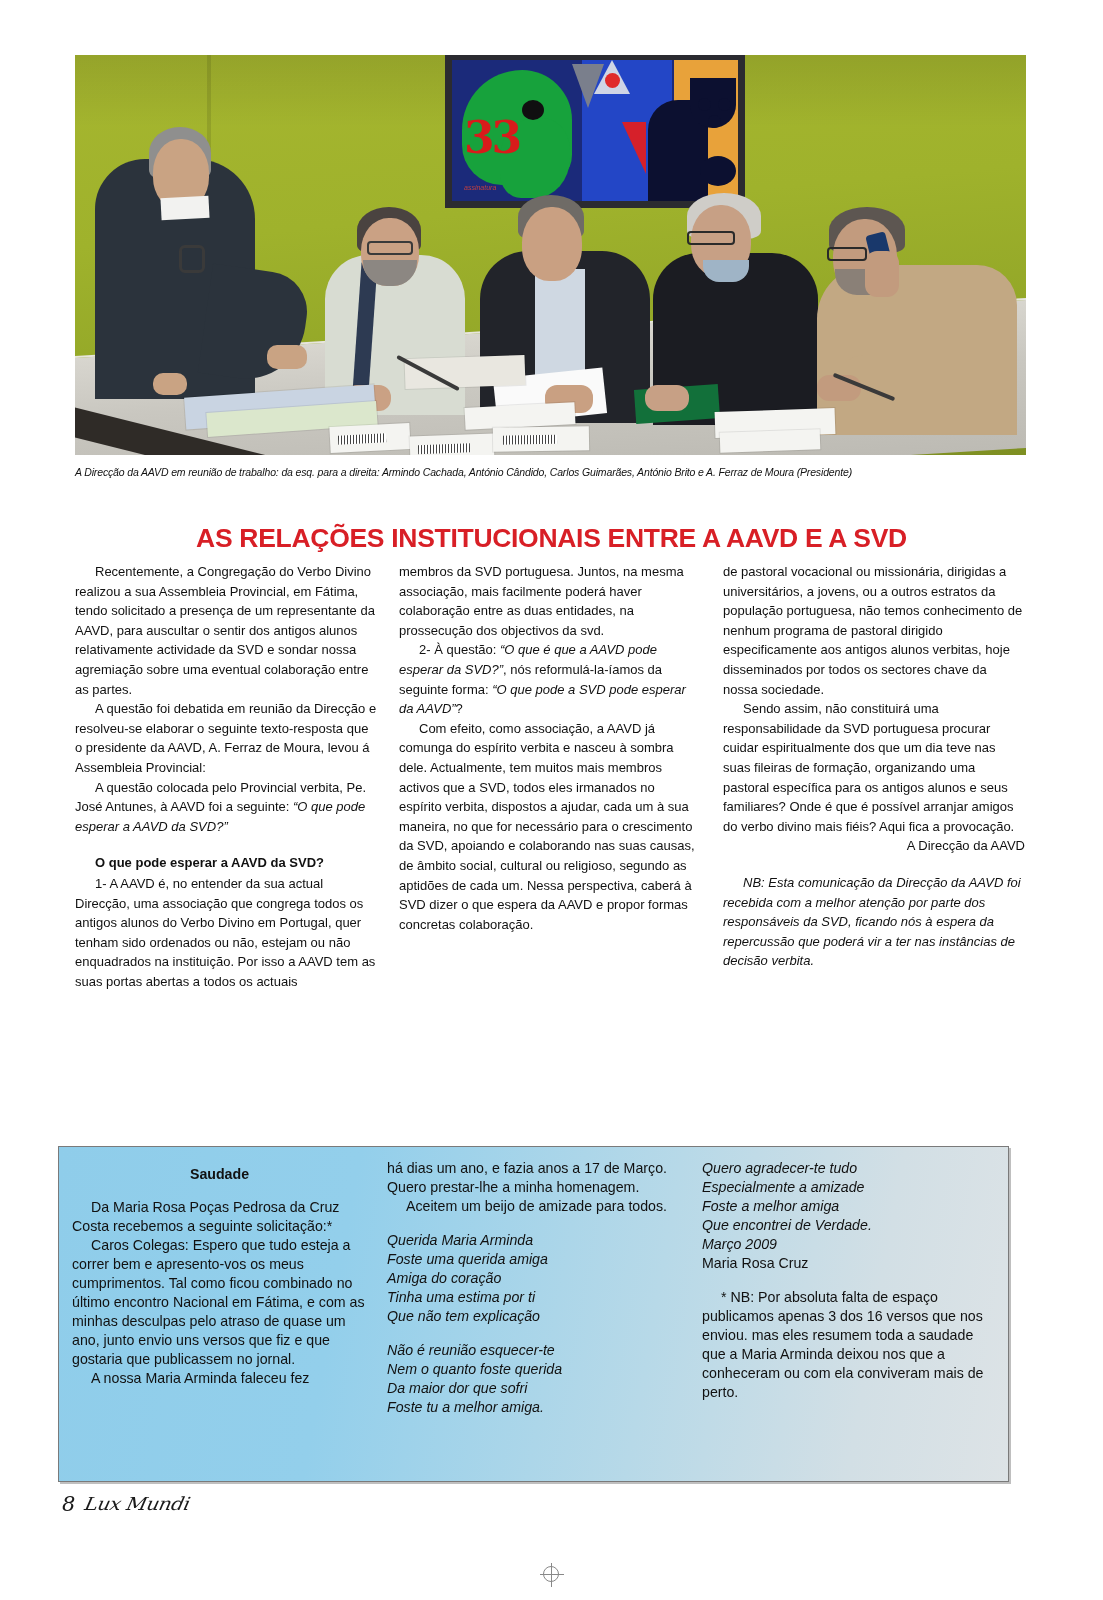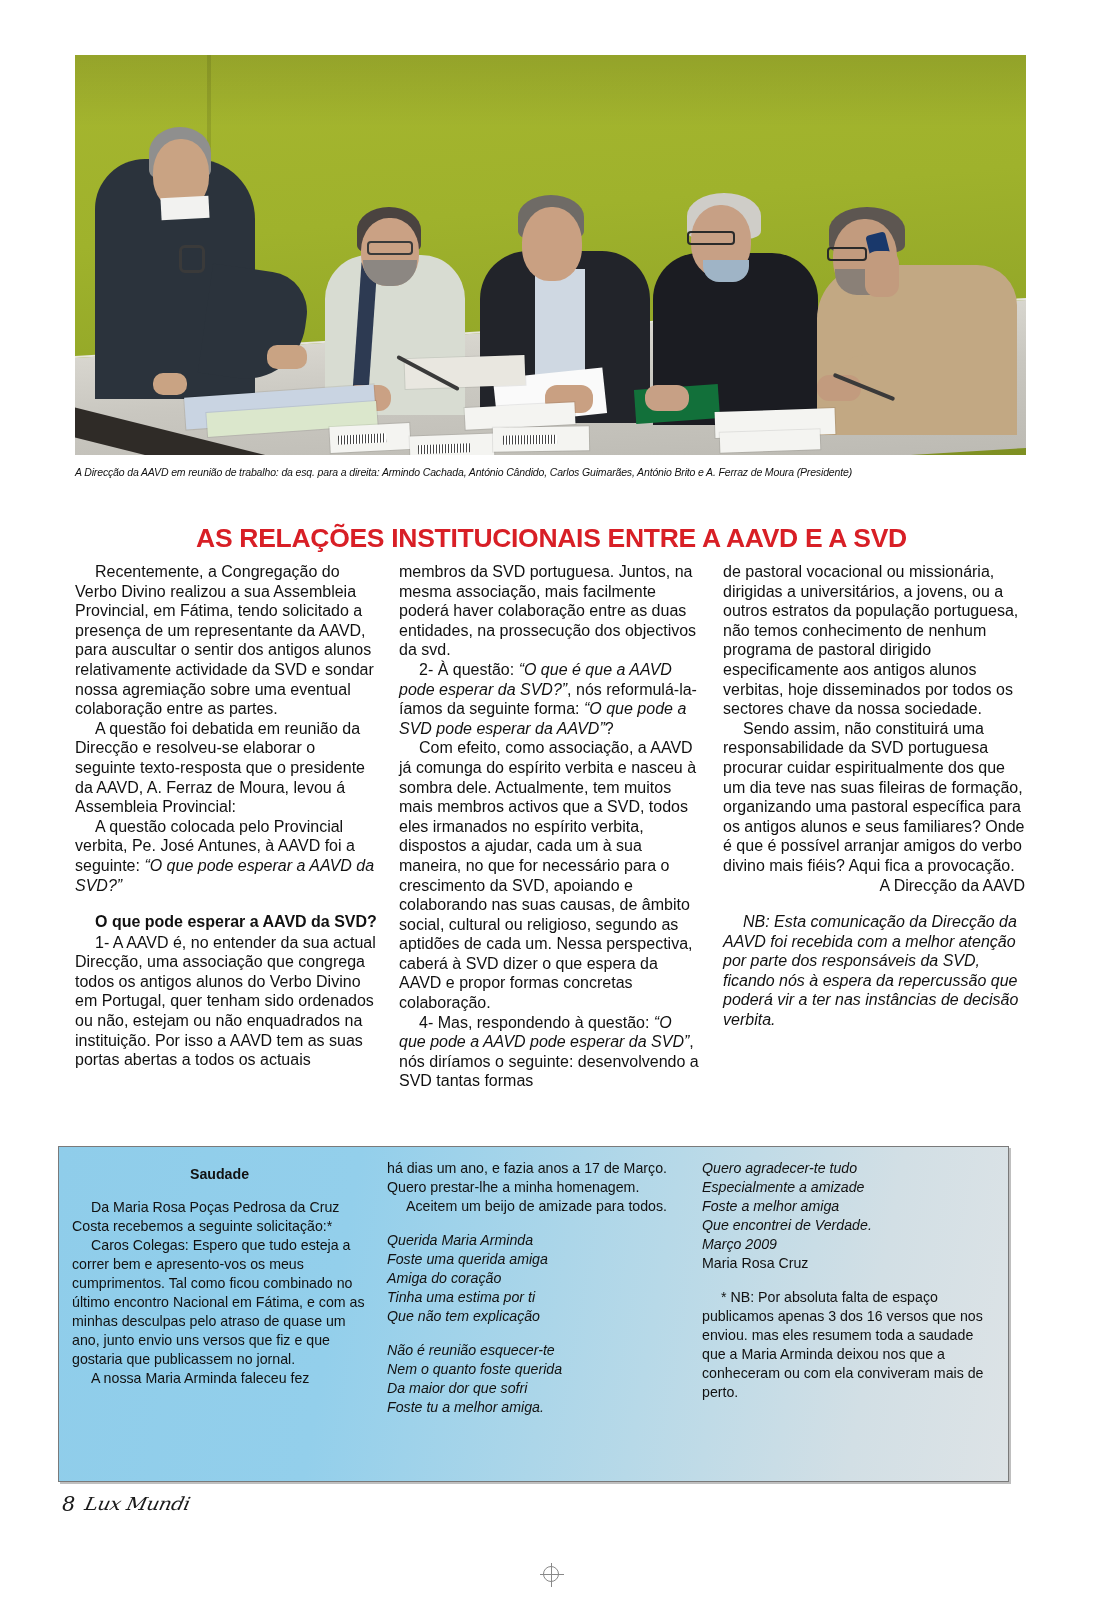--- a/index.html
+++ b/index.html
@@ -158,21 +158,21 @@
   }
 
   
   .cols {
     position: absolute; left: 75px; top: 562px; width: 951px;
     display: flex; gap: 22px;
   }
   .col { width: 302px; }
   .col p {
     margin: 0;
-    font-size: 16px;
+    font-size: 13px;
     line-height: 19.6px;
     text-indent: 20px;
     text-align: left;
     font-family: "Liberation Sans", sans-serif;
   }
   .col p.noind { text-indent: 0; }
   .col p.sub {
     font-weight: bold; text-indent: 20px; margin-top: 17px; margin-bottom: 1px;
   }
   .col p.ital { font-style: italic; }
@@ -236,20 +236,40 @@
   .regmark::before { left: 7px; top: -4px; width: 1px; height: 24px; }
   .regmark::after  { top: 7px; left: -4px; height: 1px; width: 24px; }
 </style>
 </head>
 <body>
 
 <div class="photo-wrap">
   <div class="photo"></div>
   <div class="wall-seam"></div>
 
+  <div class="painting-frame">
+    <div class="pg p-blue1"></div>
+    <div class="pg p-blue2"></div>
+    <div class="pg p-green"></div>
+    <div class="pg p-green2"></div>
+    <div class="pg p-dot"></div>
+    <div class="pg p-graytri"></div>
+    <div class="pg p-whttri"></div>
+    <div class="pg p-reddot"></div>
+    <div class="pg p-redtri"></div>
+    <div class="pg p-orange"></div>
+    <div class="pg p-navy"></div>
+    <div class="pg p-navy2"></div>
+    <div class="pg p-odot1"></div>
+    <div class="pg p-odot2"></div>
+    <div class="pg p-odot3"></div>
+    <div class="pg p-bigdot"></div>
+    <div class="pg p-red33">33</div>
+    <div class="pg p-sig">assinatura</div>
+  </div>
 
   <div class="table-top"></div>
   <div class="table-edge"></div>
 
   <div class="person">
     <div class="body p1-body"></div>
       <div class="p1-arm body"></div>
     <div class="hair p1-hair"></div>
       <div class="head p1-head"></div>
     <div class="p1-coll" style="position:absolute"></div>
@@ -329,21 +349,20 @@
     <p>A questão foi debatida em reunião da Direcção e resolveu-se elaborar o seguinte texto-resposta que o presidente da AAVD, A. Ferraz de Moura, levou á Assembleia Provincial:</p>
     <p><span>A questão colocada pelo Provincial verbita, Pe. José Antunes, à AAVD foi a seguinte: </span><span class="i">“O que pode esperar a AAVD da SVD?”</span></p>
     <p class="sub">O que pode esperar a AAVD da SVD?</p>
     <p>1- A AAVD é, no entender da sua actual Direcção, uma associação que congrega todos os antigos alunos do Verbo Divino em Portugal, quer tenham sido ordenados ou não, estejam ou não enquadrados na instituição. Por isso a AAVD tem as suas portas abertas a todos os actuais</p>
   </div>
 
   <div class="col">
     <p class="noind">membros da SVD portuguesa. Juntos, na mesma associação, mais facilmente poderá haver colaboração entre as duas entidades, na prossecução dos objectivos da svd.</p>
     <p><span>2- À questão: </span><span class="i">“O que é que a AAVD pode esperar da SVD?”</span><span>, nós reformulá-la-íamos da seguinte forma: </span><span class="i">“O que pode a SVD pode esperar da AAVD”</span><span>?</span></p>
     <p>Com efeito, como associação, a AAVD já comunga do espírito verbita e nasceu à sombra dele. Actualmente, tem muitos mais membros activos que a SVD, todos eles irmanados no espírito verbita, dispostos a ajudar, cada um à sua maneira, no que for necessário para o crescimento da SVD, apoiando e colaborando nas suas causas, de âmbito social, cultural ou religioso, segundo as aptidões de cada um. Nessa perspectiva, caberá à SVD dizer o que espera da AAVD e propor formas concretas colaboração.</p>
-    <p><span>4- Mas, respondendo à questão:  </span><span class="i">“O que pode a AAVD pode esperar da SVD”</span><span>, nós diríamos o seguinte: desenvolvendo a SVD tantas formas</span></p>
   </div>
 
   <div class="col">
     <p class="noind">de pastoral vocacional ou missionária, dirigidas a universitários, a jovens, ou a outros estratos da população portuguesa, não temos conhecimento de nenhum programa de pastoral dirigido especificamente aos antigos alunos verbitas, hoje disseminados por todos os sectores chave da nossa sociedade.</p>
     <p>Sendo assim, não constituirá uma responsabilidade da SVD portuguesa procurar cuidar espiritualmente dos que um dia teve nas suas fileiras de formação, organizando uma pastoral específica para os antigos alunos e seus familiares? Onde é que é possível arranjar amigos do verbo divino mais fiéis? Aqui fica a provocação.</p>
     <p class="right">A Direcção da AAVD</p>
     <div class="sp"></div>
     <p class="ital">NB: Esta comunicação da Direcção da AAVD foi recebida com a melhor atenção por parte dos responsáveis da SVD, ficando nós à espera da repercussão que poderá vir a ter nas instâncias de decisão verbita.</p>
   </div>
 </div>

